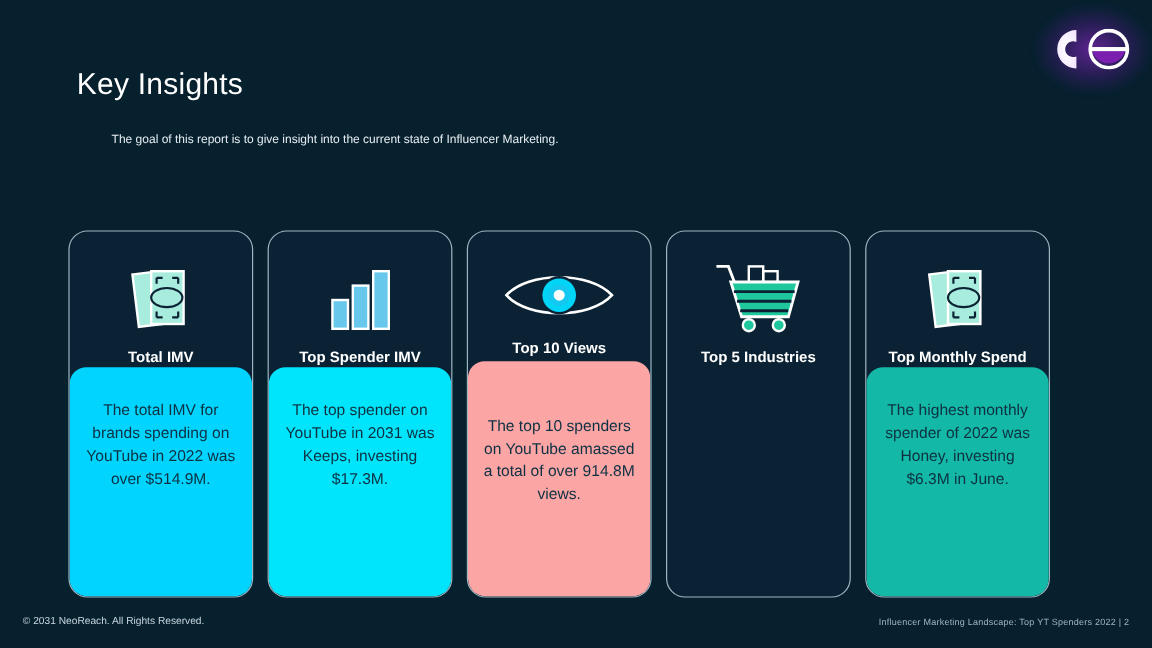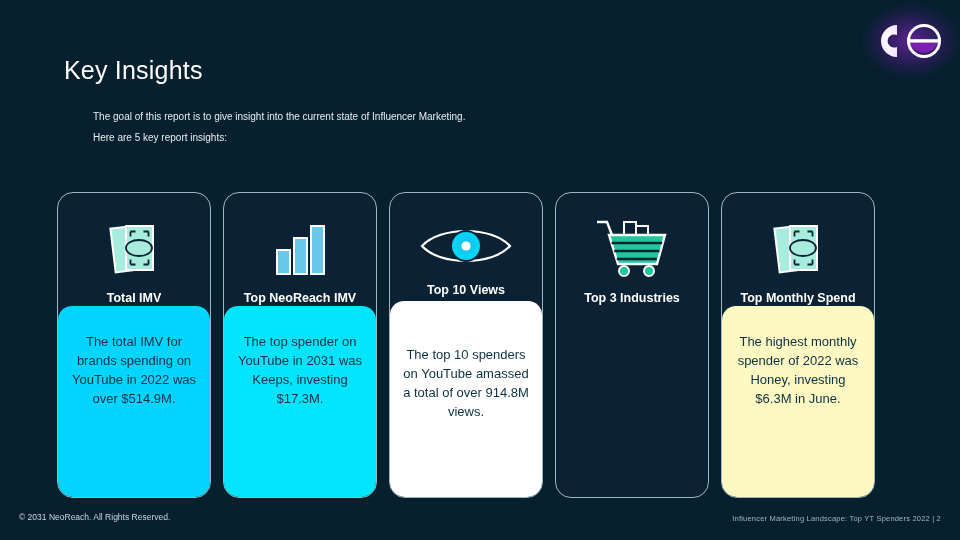--- a/index.html
+++ b/index.html
@@ -93,21 +93,20 @@
     <circle cx="44" cy="17" r="15.5" fill="none" stroke="#ffffff" stroke-width="3"></circle>
     <path d="M30.5 18.5 A14 14 0 0 0 57.5 18.5 Z" fill="#7b1fb0"></path>
     <rect x="29" y="15.2" width="30" height="3.4" fill="#ffffff"></rect>
   </svg>
 </div>
 
 <div id="page-title">Key Insights</div>
 
 <div id="intro">
   <div>The goal of this report is to give insight into the current state of Influencer Marketing.</div>
-  <div>Here are 5 key report insights:</div>
 </div>
 
 <div id="cards">
 
   <div class="card c1">
     <div class="card-icon">
       <svg width="54" height="58" viewBox="0 0 54 58">
         <g transform="rotate(-7 27 29)">
           <rect x="6" y="6" width="22" height="44" fill="#a7ecdc" stroke="#ffffff" stroke-width="2"></rect>
         </g>
@@ -128,38 +127,38 @@
   </div>
 
   <div class="card c2">
     <div class="card-icon">
       <svg width="62" height="58" viewBox="0 0 62 58">
         <rect x="8" y="30" width="13" height="24" fill="#67c8ec" stroke="#ffffff" stroke-width="2"></rect>
         <rect x="25" y="18" width="13" height="36" fill="#67c8ec" stroke="#ffffff" stroke-width="2"></rect>
         <rect x="42" y="6" width="13" height="48" fill="#67c8ec" stroke="#ffffff" stroke-width="2"></rect>
       </svg>
     </div>
-    <div class="card-title">Top NeoReach IMV</div>
+    <div class="card-title">Top Spender IMV</div>
     <div class="card-body" style="background:#00e5fb">
       <div class="card-body-text">The top spender on YouTube in 2031 was Keeps, investing $17.3M.</div>
     </div>
   </div>
 
   <div class="card c3">
     <div class="card-icon">
       <svg width="96" height="48" viewBox="0 0 96 48">
         <path d="M4 24 C22 4 74 4 92 24 C74 44 22 44 4 24 Z" fill="none" stroke="#ffffff" stroke-width="2.2"></path>
         <circle cx="48" cy="24" r="16" fill="#0a2233"></circle>
         <circle cx="48" cy="24" r="14" fill="#00d4f7"></circle>
         <circle cx="48" cy="24" r="9" fill="#15c8ef"></circle>
         <circle cx="48" cy="24" r="4.6" fill="#ffffff"></circle>
       </svg>
     </div>
     <div class="card-title">Top 10 Views</div>
-    <div class="card-body" style="background:#ffffff">
+    <div class="card-body" style="background:#fca5a5">
       <div class="card-body-text">The top 10 spenders on YouTube amassed a total of over 914.8M views.</div>
     </div>
   </div>
 
   <div class="card c4">
     <div class="card-icon">
       <svg width="82" height="62" viewBox="0 0 82 62">
 
         <rect x="33" y="4" width="12" height="13" fill="none" stroke="#ffffff" stroke-width="2"></rect>
         <rect x="45" y="8" width="12" height="9" fill="none" stroke="#ffffff" stroke-width="2"></rect>
@@ -169,41 +168,41 @@
         <path d="M18 17 H74 L66 46 H27 Z" fill="#1fc79c" stroke="#ffffff" stroke-width="2.4"></path>
         <g stroke="#0a2233" stroke-width="2.4">
           <path d="M20.6 25 H71.2"></path>
           <path d="M23.2 33 H68.5"></path>
           <path d="M25.8 41 H65.8"></path>
         </g>
         <circle cx="33" cy="53" r="5" fill="#1fc79c" stroke="#ffffff" stroke-width="2"></circle>
         <circle cx="58" cy="53" r="5" fill="#1fc79c" stroke="#ffffff" stroke-width="2"></circle>
       </svg>
     </div>
-    <div class="card-title">Top 3 Industries</div>
+    <div class="card-title">Top 5 Industries</div>
   </div>
 
   <div class="card c5">
     <div class="card-icon">
       <svg width="54" height="58" viewBox="0 0 54 58">
         <g transform="rotate(-7 27 29)">
           <rect x="6" y="6" width="22" height="44" fill="#a7ecdc" stroke="#ffffff" stroke-width="2"></rect>
         </g>
         <rect x="19" y="6" width="27" height="44" fill="#a7ecdc" stroke="#ffffff" stroke-width="2"></rect>
         <g stroke="#0a2233" stroke-width="1.8" fill="none">
           <path d="M23.5 11.5 h5 M23.5 11.5 v5"></path>
           <path d="M41.5 11.5 h-5 M41.5 11.5 v5"></path>
           <path d="M23.5 44.5 h5 M23.5 44.5 v-5"></path>
           <path d="M41.5 44.5 h-5 M41.5 44.5 v-5"></path>
         </g>
         <ellipse cx="32" cy="28" rx="13" ry="8" fill="#a7ecdc" stroke="#0a2233" stroke-width="1.8"></ellipse>
       </svg>
     </div>
     <div class="card-title">Top Monthly Spend</div>
-    <div class="card-body" style="background:#fef9c3">
+    <div class="card-body" style="background:#14b8a6">
       <div class="card-body-text">The highest monthly spender of 2022 was Honey, investing $6.3M in June.</div>
     </div>
   </div>
 
 </div>
 
 <div id="footer-left">© 2031 NeoReach. All Rights Reserved.</div>
 <div id="footer-right">Influencer Marketing Landscape: Top YT Spenders 2022 |  2</div>
 
 </body></html>

